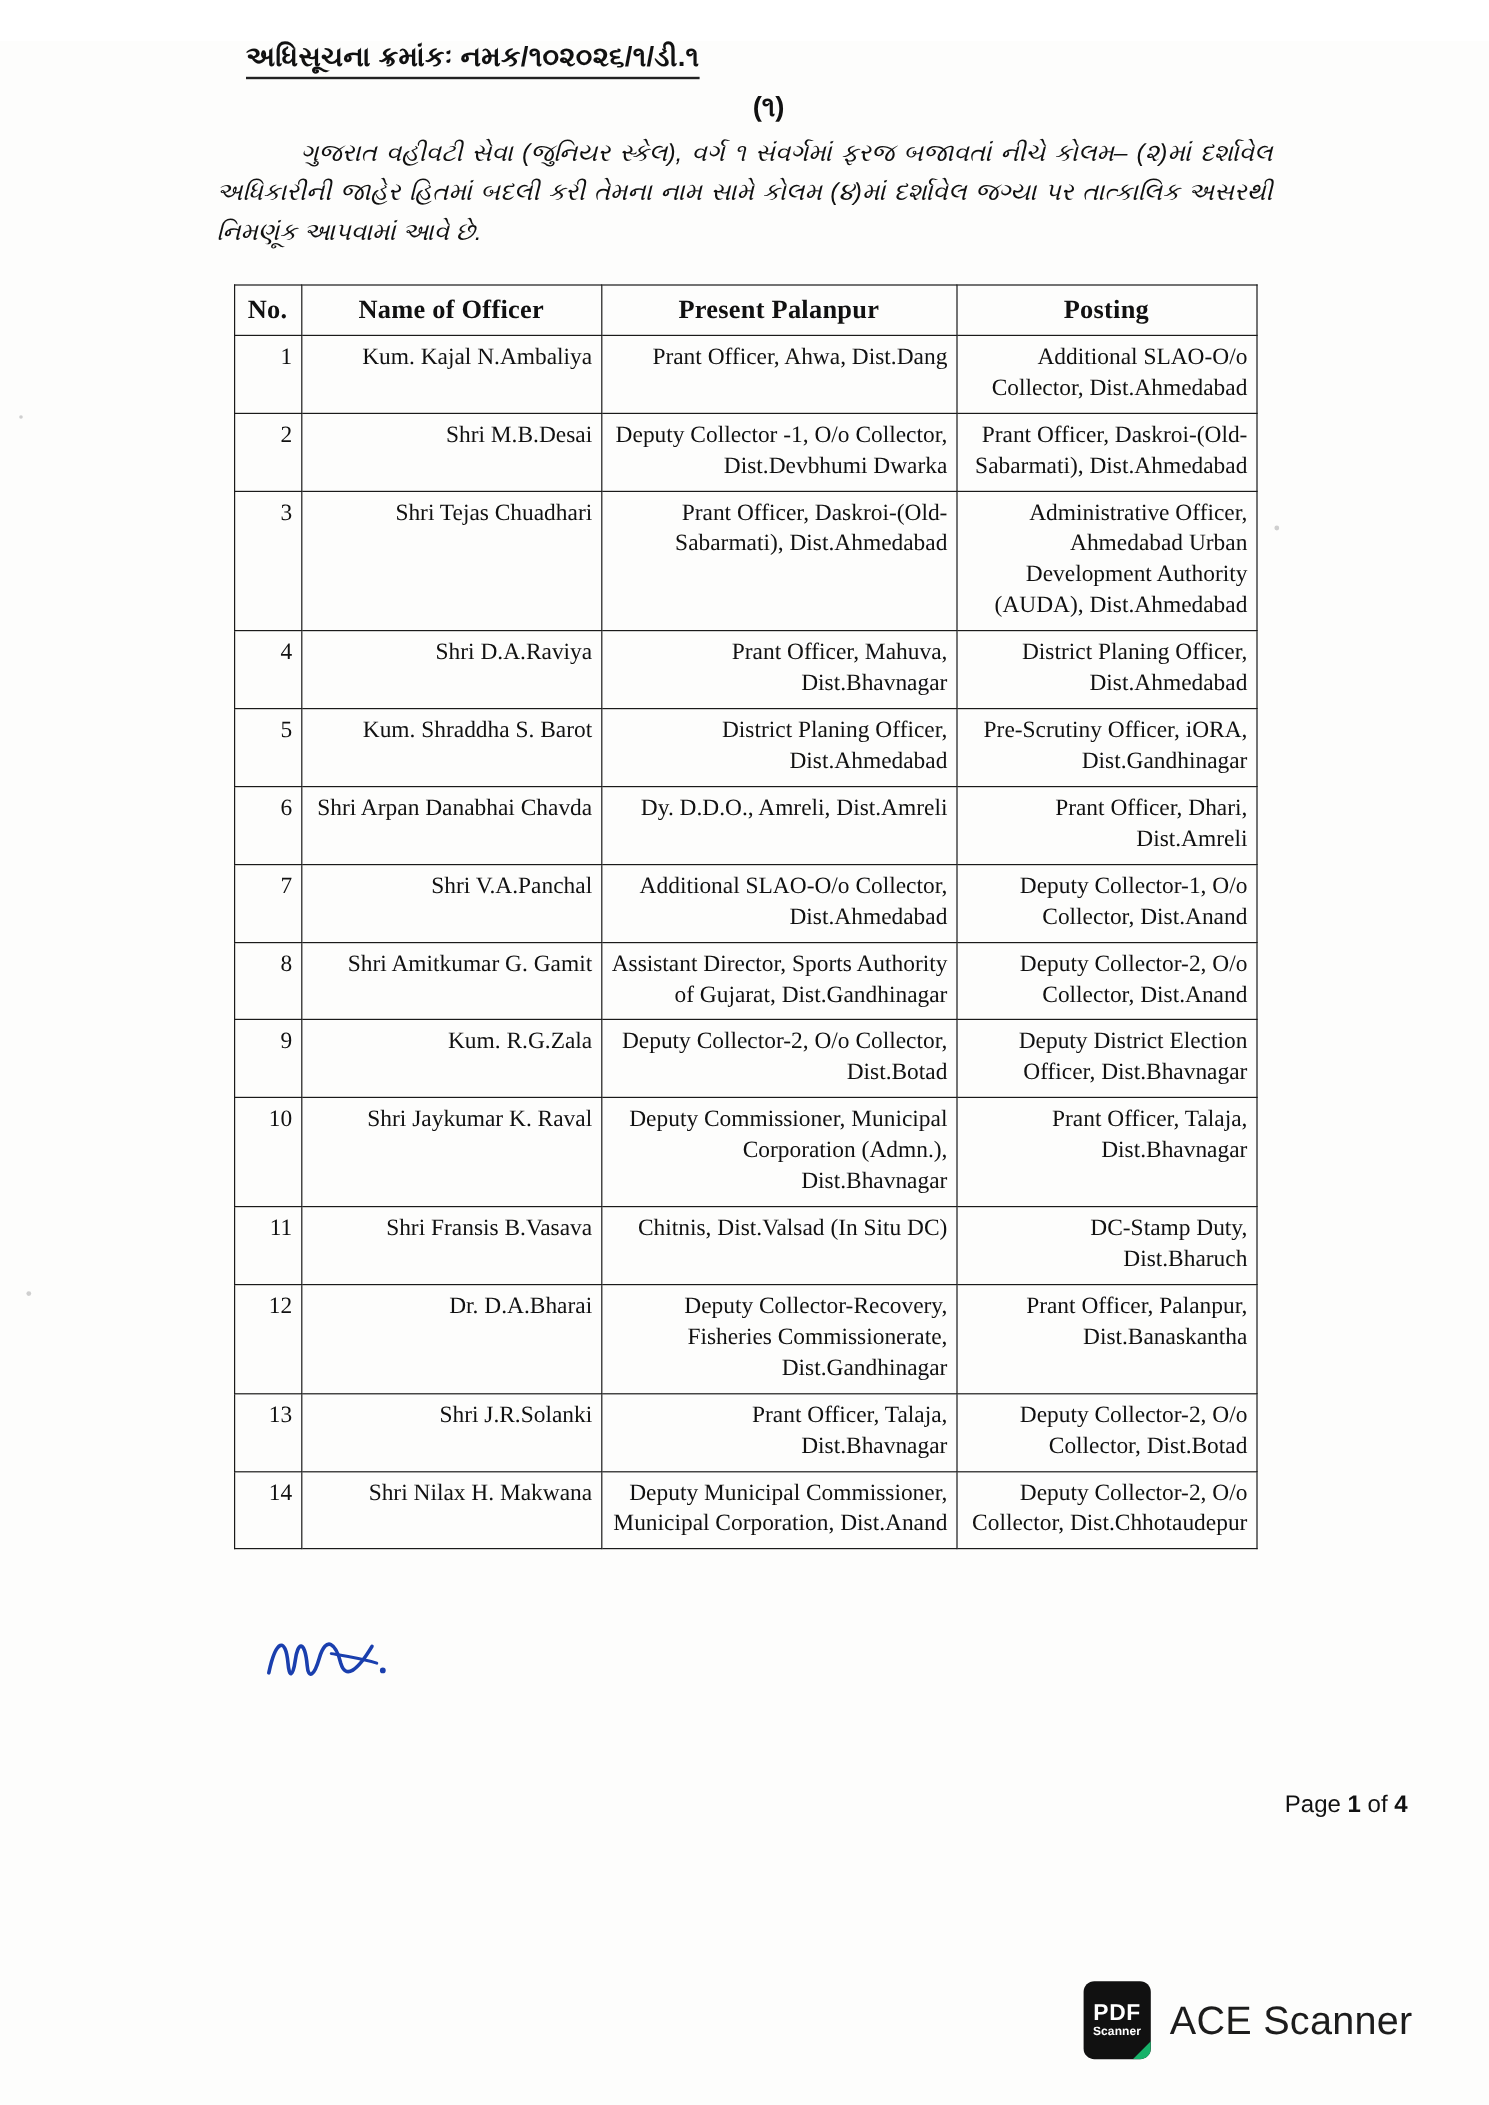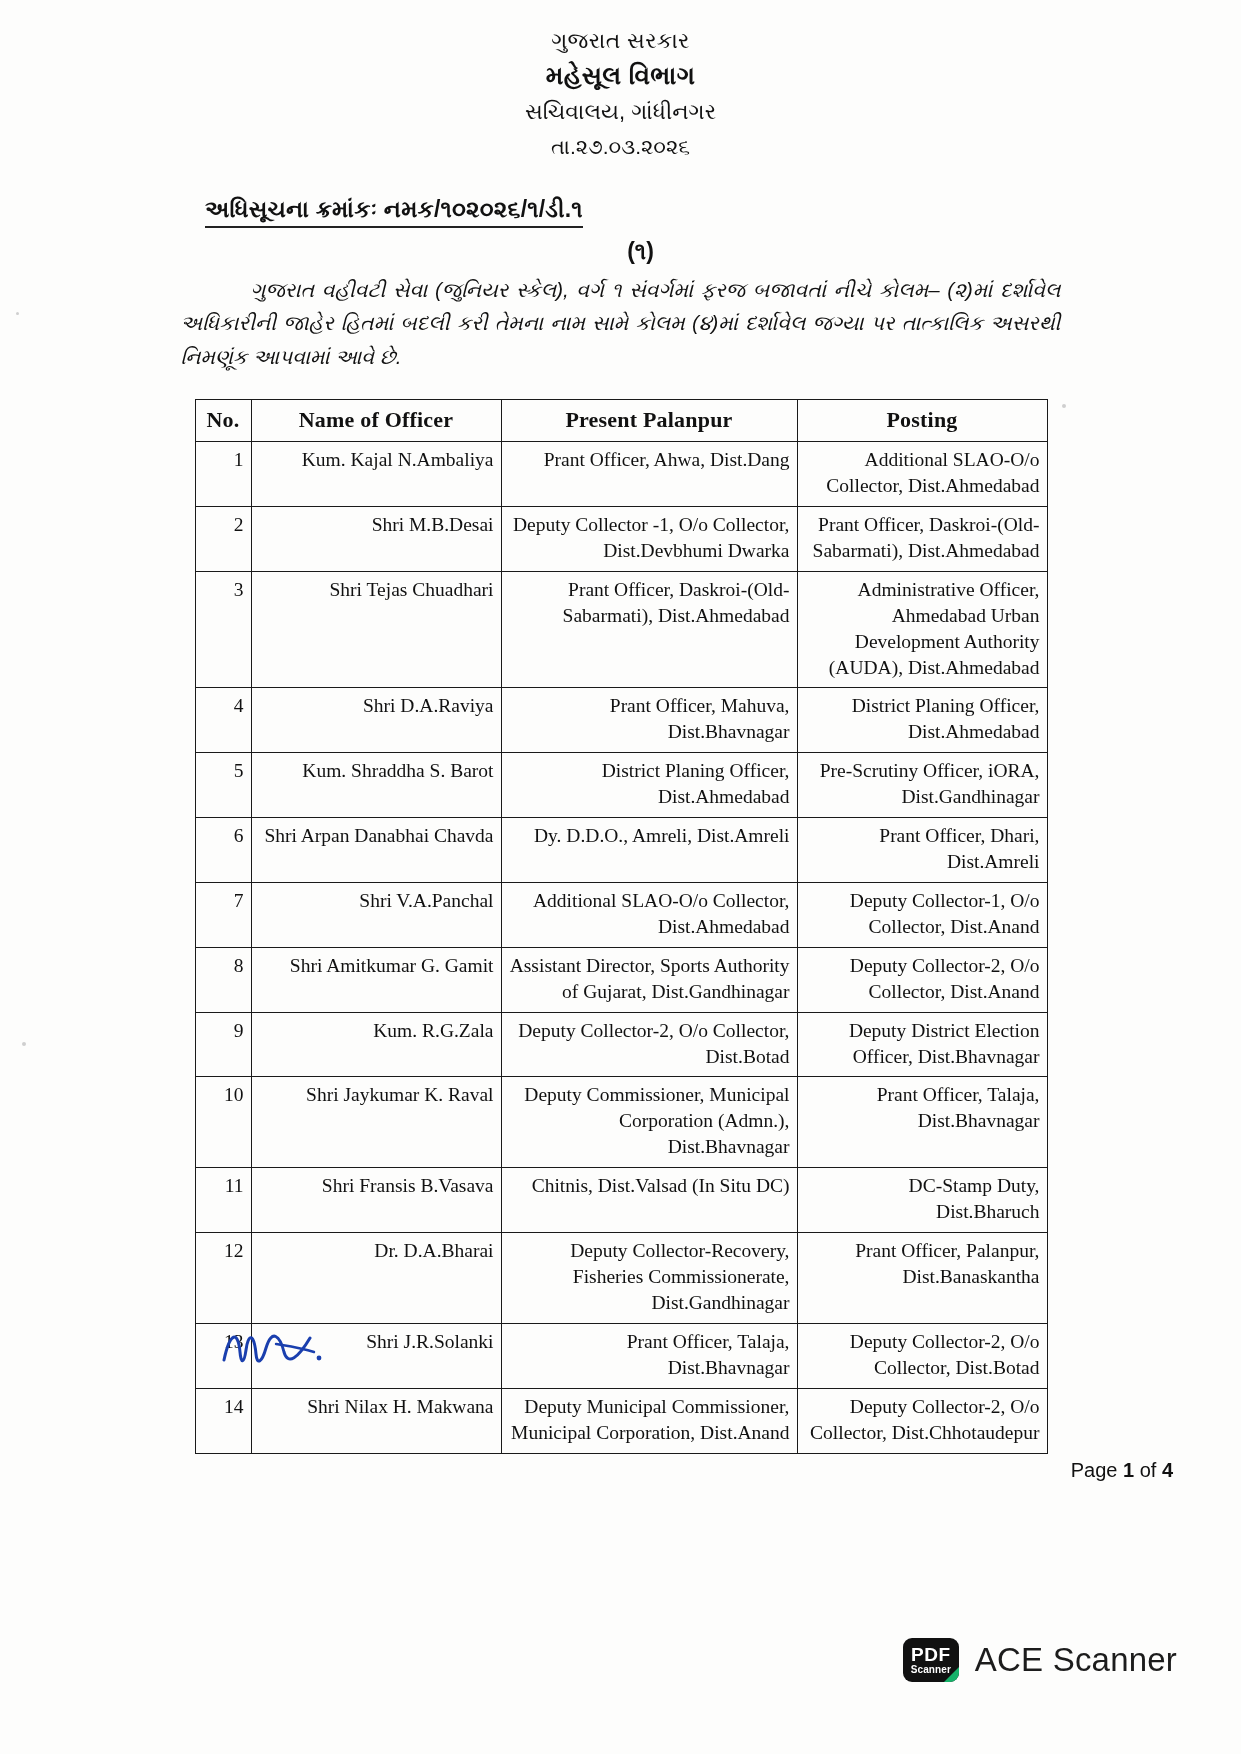--- a/index.html
+++ b/index.html
@@ -156,21 +156,21 @@
   .scanner-mark {
     position: absolute;
     right: 64px;
     bottom: 72px;
     display: flex;
     align-items: center;
     gap: 16px;
   }
   .pdf-badge {
     width: 56px;
-    height: 44px;
+    height: 65px;
     border-radius: 9px;
     background: #111111;
     color: #ffffff;
     display: flex;
     flex-direction: column;
     align-items: center;
     justify-content: center;
     line-height: 1.02;
     font-family: "Liberation Sans", sans-serif;
     position: relative;
@@ -207,26 +207,20 @@
 </style>
 </head>
 <body>
 
 <div class="page">
 
   <div class="speck" style="left:16px;  top:312px;  width:3px; height:3px;"></div>
   <div class="speck" style="left:22px;  top:1042px; width:4px; height:4px;"></div>
   <div class="speck" style="left:1062px;top:404px;  width:4px; height:4px;"></div>
 
-  <div class="doc-header">
-    <div class="hdr-line">ગુજરાત સરકાર</div>
-    <div class="hdr-dept">મહેસૂલ વિભાગ</div>
-    <div class="hdr-addr">સચિવાલય, ગાંધીનગર</div>
-    <div class="hdr-date">તા.૨૭.૦૩.૨૦૨૬</div>
-  </div>
 
   <div class="notif-wrap">
     <span class="notif-no">અધિસૂચના ક્રમાંકઃ નમક/૧૦૨૦૨૬/૧/ડી.૧</span>
   </div>
 
   <div class="clause-no">(૧)</div>
 
   <div class="body-para">ગુજરાત વહીવટી સેવા (જુનિયર સ્કેલ), વર્ગ ૧ સંવર્ગમાં ફરજ બજાવતાં નીચે કોલમ– (૨)માં દર્શાવેલ અધિકારીની જાહેર હિતમાં બદલી કરી તેમના નામ સામે કોલમ (૪)માં દર્શાવેલ જગ્યા પર તાત્કાલિક અસરથી નિમણૂંક આપવામાં આવે છે.</div>
 
   <div class="table-wrap">

